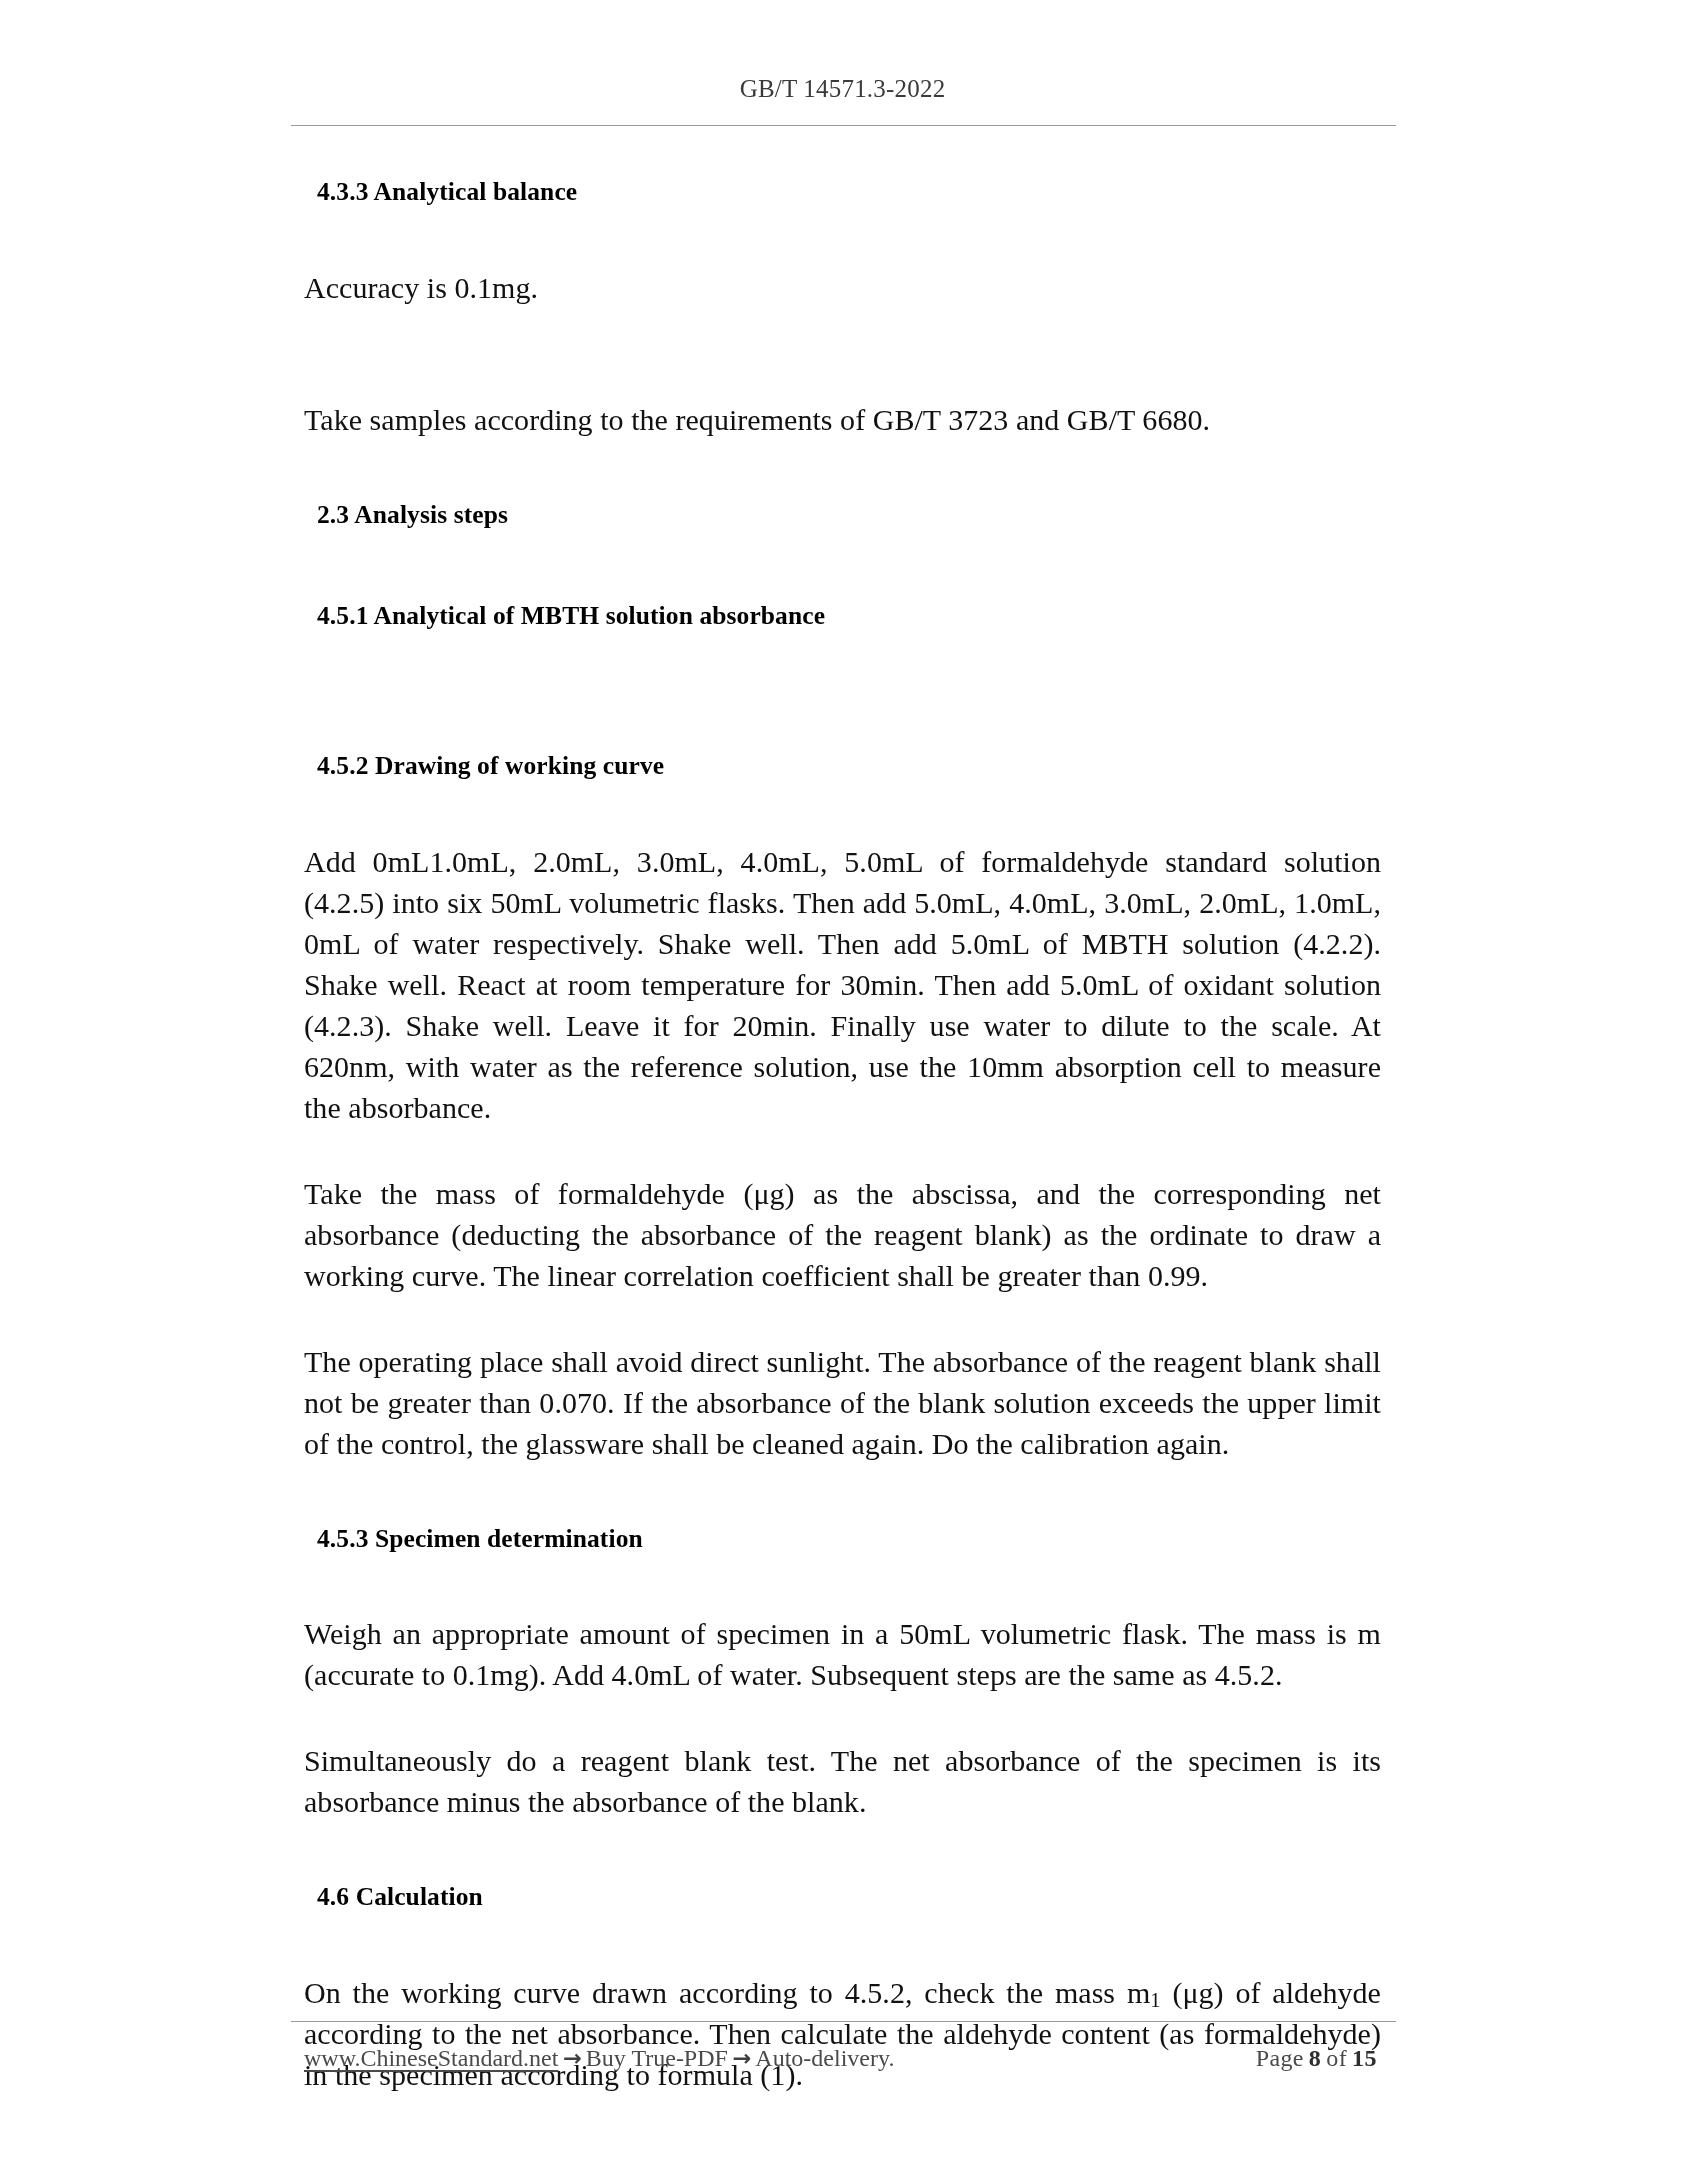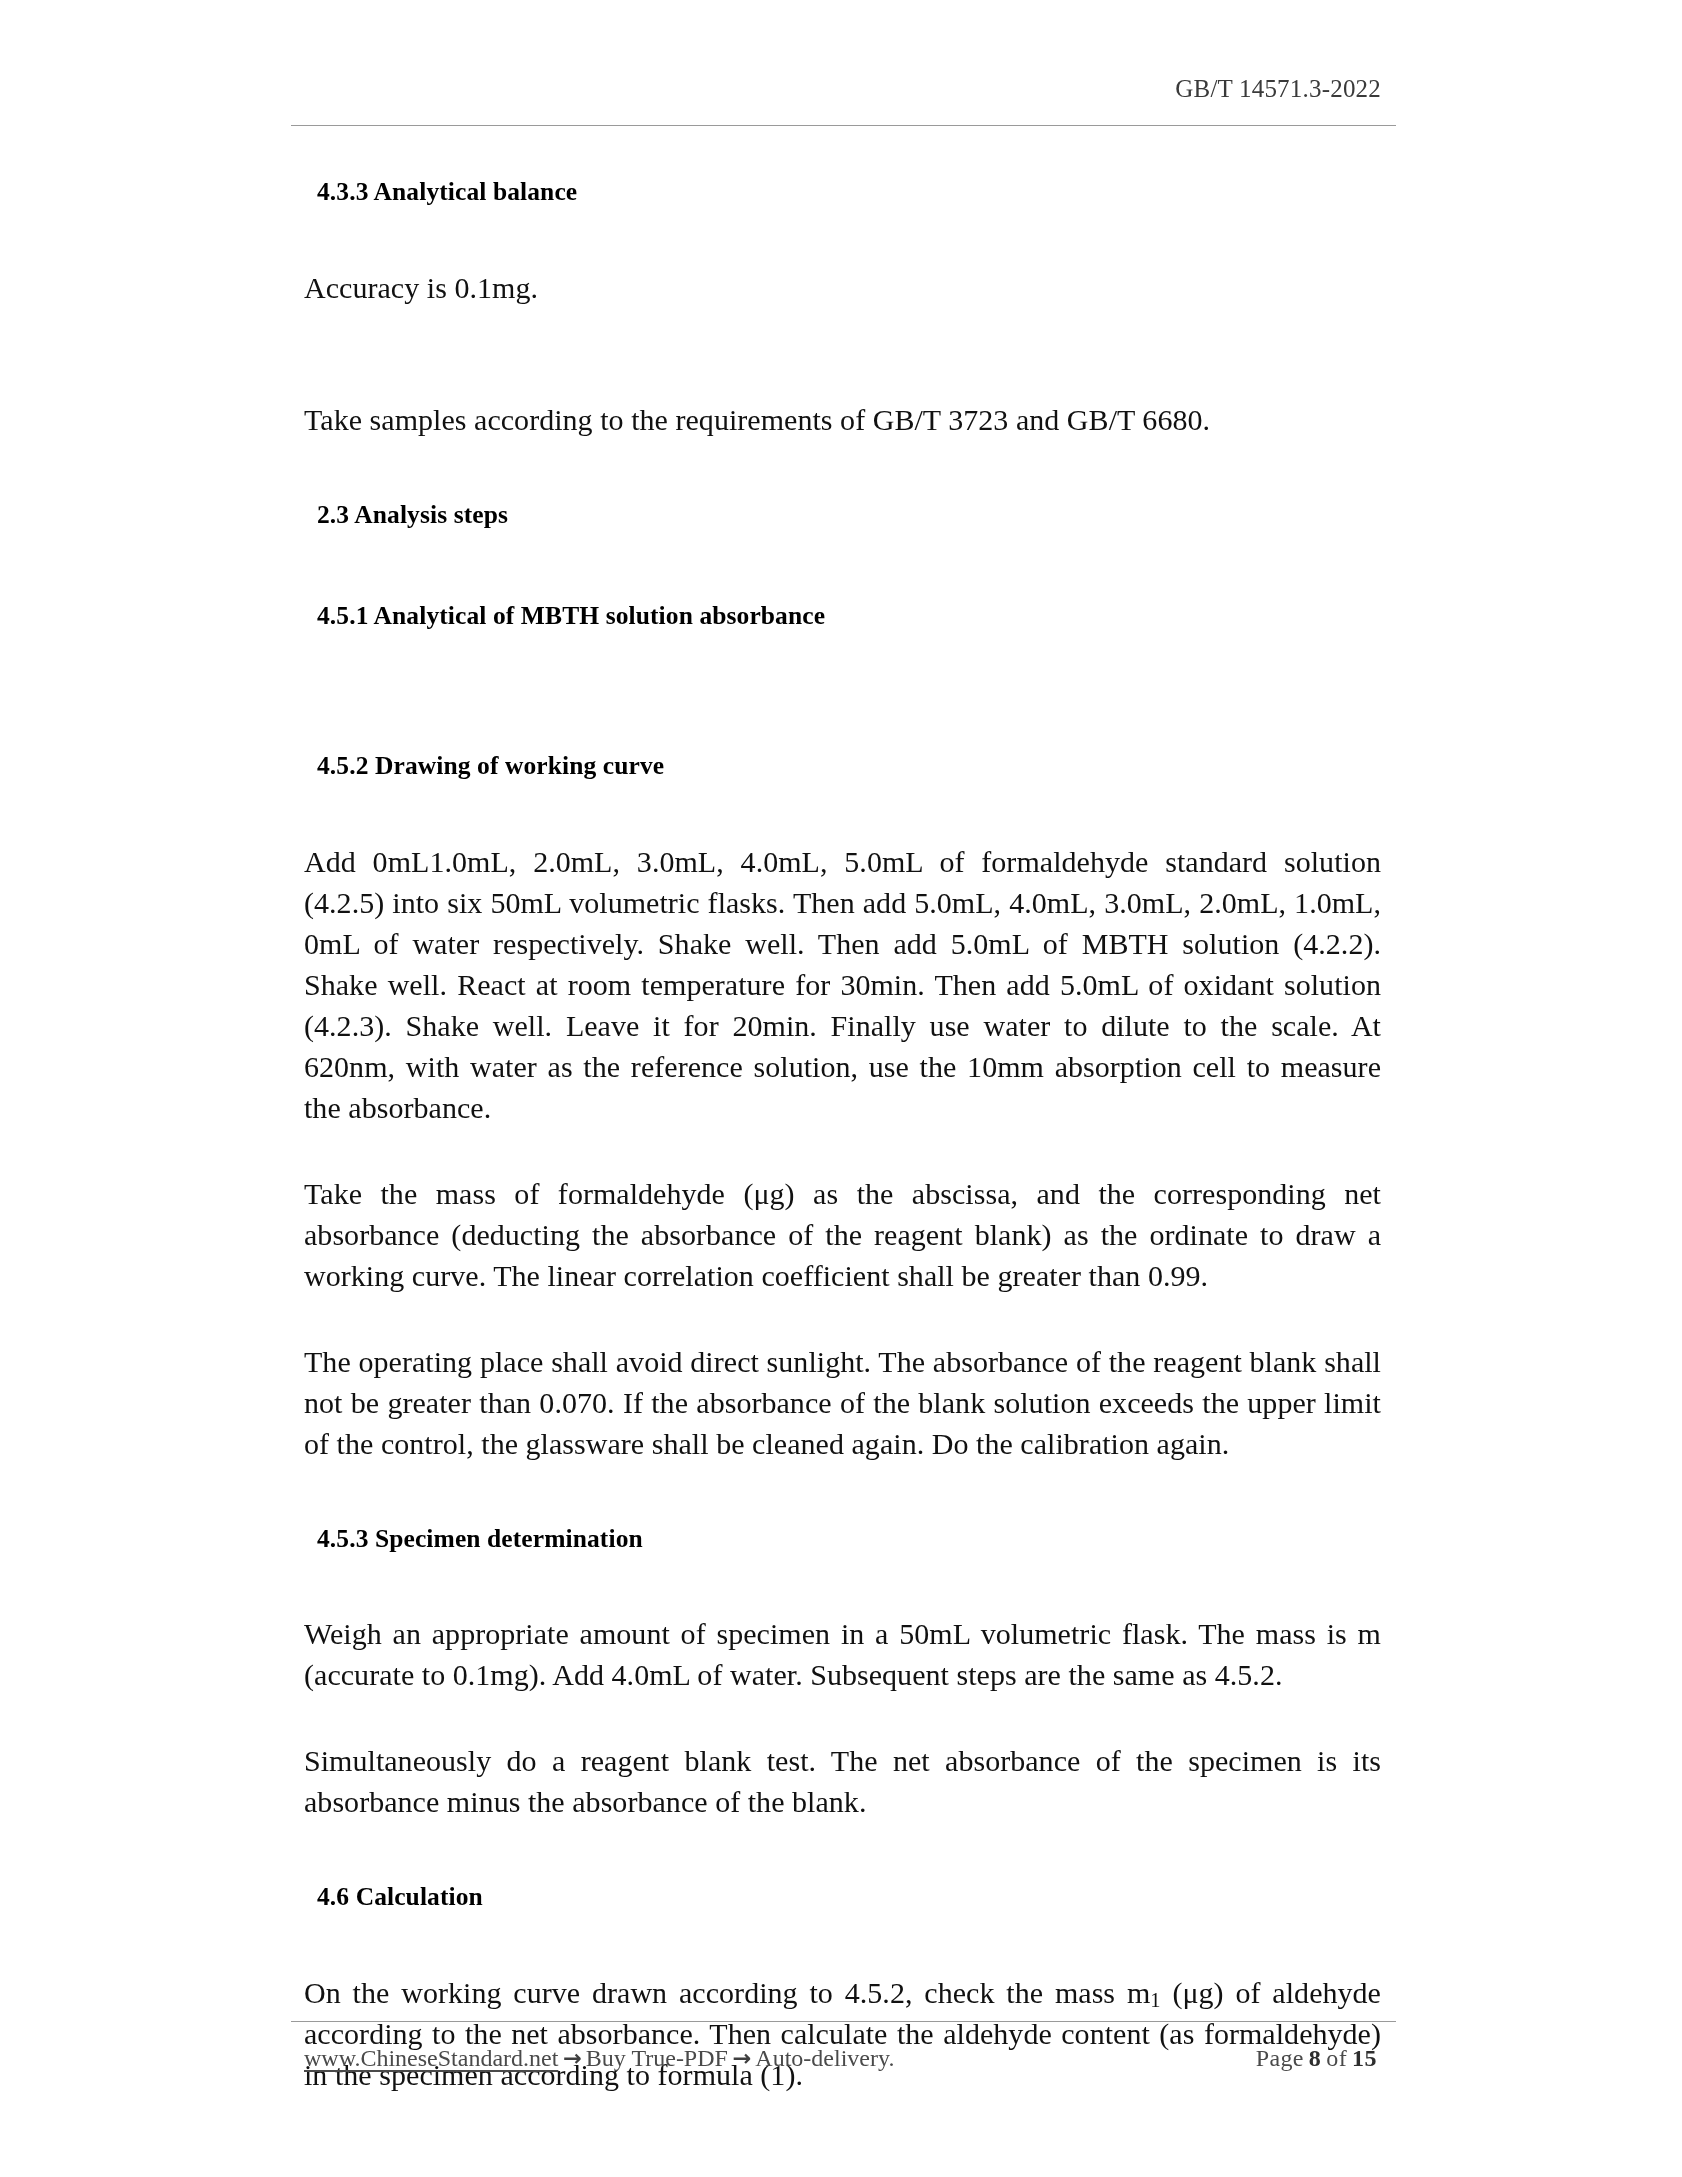--- a/index.html
+++ b/index.html
@@ -23,21 +23,21 @@
     overflow: hidden;
   }
   
   .header {
     position: absolute;
     left: 304px;
     top: 74px;
     width: 1077px;
   }
   .header-title {
-    text-align: right;
+    text-align: center;
     font-size: 25px;
     color: #3a3a3a;
     letter-spacing: 0.2px;
     line-height: 1.2;
   }
   .rule {
     position: absolute;
     left: 291px;
     width: 1105px;
     height: 0;

